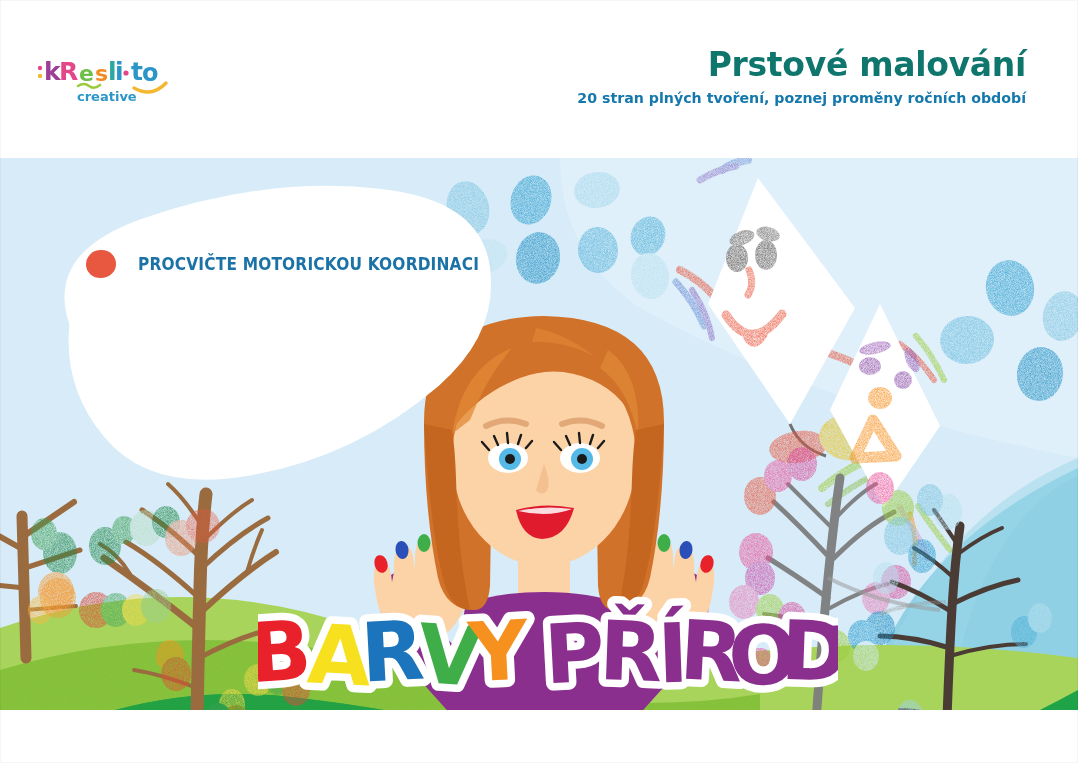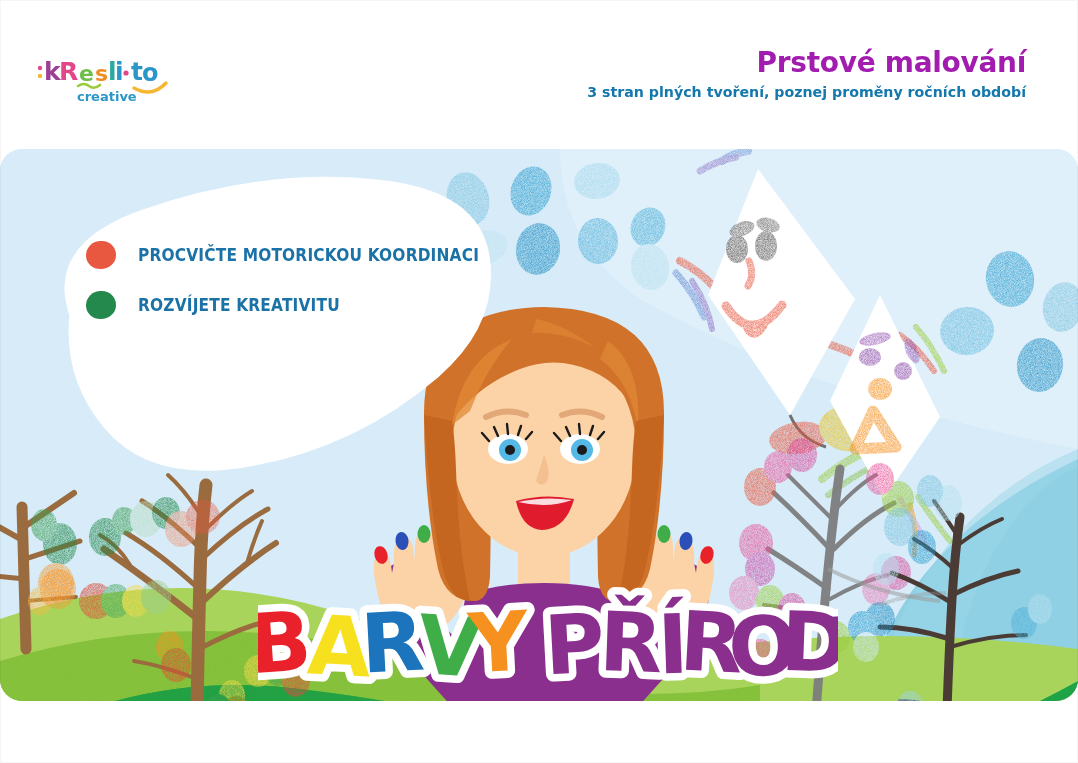--- a/index.html
+++ b/index.html
@@ -31,42 +31,41 @@
   }
   .logo-mark { display:block; }
   .header-text {
     position: absolute;
     right: 52px; top: 48px;
     text-align: right;
   }
   .header-title {
     font-family: "DejaVu Sans", sans-serif;
     font-weight: 700;
-    font-size: 28px;
+    font-size: 33px;
     letter-spacing: -0.3px;
-    color: #a21caf;
+    color: #0f766e;
     line-height: 1.05;
     white-space: nowrap;
   }
   .header-sub {
     margin-top: 7px;
     font-family: "DejaVu Sans", sans-serif;
     font-weight: 700;
     font-size: 14.2px;
     color: #1478ad;
     white-space: nowrap;
   }
   
   .scene {
     position: absolute;
-    left: 0; top: 149px;
+    left: 0; top: 158px;
     width: 1078px; height: 552px;
     overflow: hidden;
     background: #d7ecf8;
-    border-radius: 22px;
   }
   .scene-svg { position:absolute; left:0; top:0; }
   
   .blob-svg { position:absolute; left:0; top:0; z-index: 12; }
   .bullets {
     position: absolute;
     left: 86px; top: 81px;
     z-index: 14;
   }
   .bullet-row {
@@ -416,24 +415,20 @@
 
     <svg class="blob-svg" width="1078" height="622" viewBox="0 0 1078 622">
       <path d="M68,140 Q44,72 140,40 Q262,0 372,12 Q470,22 480,84 Q490,148 430,198 Q350,264 248,282 Q148,300 102,246 Q62,200 68,140 Z" transform="translate(0,18) scale(1.02,1.06)" fill="#ffffff"></path>
     </svg>
 
     <div class="bullets">
       <div class="bullet-row">
         <span class="bullet-dot" style="background:#E8573F"></span>
         <span class="bullet-label">PROCVIČTE MOTORICKOU KOORDINACI</span>
       </div>
-      <div class="bullet-row">
-        <span class="bullet-dot" style="background:#23894C"></span>
-        <span class="bullet-label">ROZVÍJETE KREATIVITU</span>
-      </div>
     </div>
 
     <div class="maintitle">
       <svg width="580" height="120" viewBox="0 0 580 120">
         <g font-family="'DejaVu Sans', sans-serif" font-weight="700" font-size="82" text-anchor="middle">
           <g stroke="#ffffff" stroke-width="15" stroke-linejoin="round" fill="none">
             <text x="24" y="92" transform="rotate(-4 24 92)">B</text>
             <text x="80" y="96" transform="rotate(3 80 96)">A</text>
             <text x="136" y="92" transform="rotate(-3 136 92)">R</text>
             <text x="190" y="96" transform="rotate(4 190 96)">V</text>
@@ -481,18 +476,18 @@
           <text x="97" y="28" font-size="25" fill="#2B96C8">t</text>
           <text x="108" y="29" font-size="24" fill="#2B96C8">o</text>
           <path d="M44,34 Q50,30 55,34 Q60,38 66,33" stroke="#9ACB3B" stroke-width="2.6" fill="none" stroke-linecap="round"></path>
           <path d="M100,36 Q118,46 132,31" stroke="#F5B731" stroke-width="3.4" fill="none" stroke-linecap="round"></path>
           <text x="43" y="49" font-size="13" fill="#2B96C8">creative</text>
         </g>
       </svg>
     </div>
     <div class="header-text">
       <div class="header-title">Prstové malování</div>
-      <div class="header-sub">3 stran plných tvoření, poznej proměny ročních období</div>
+      <div class="header-sub">20 stran plných tvoření, poznej proměny ročních období</div>
     </div>
   </div>
 
   <div class="edge-fade"></div>
 </div>
 
 </body></html>

